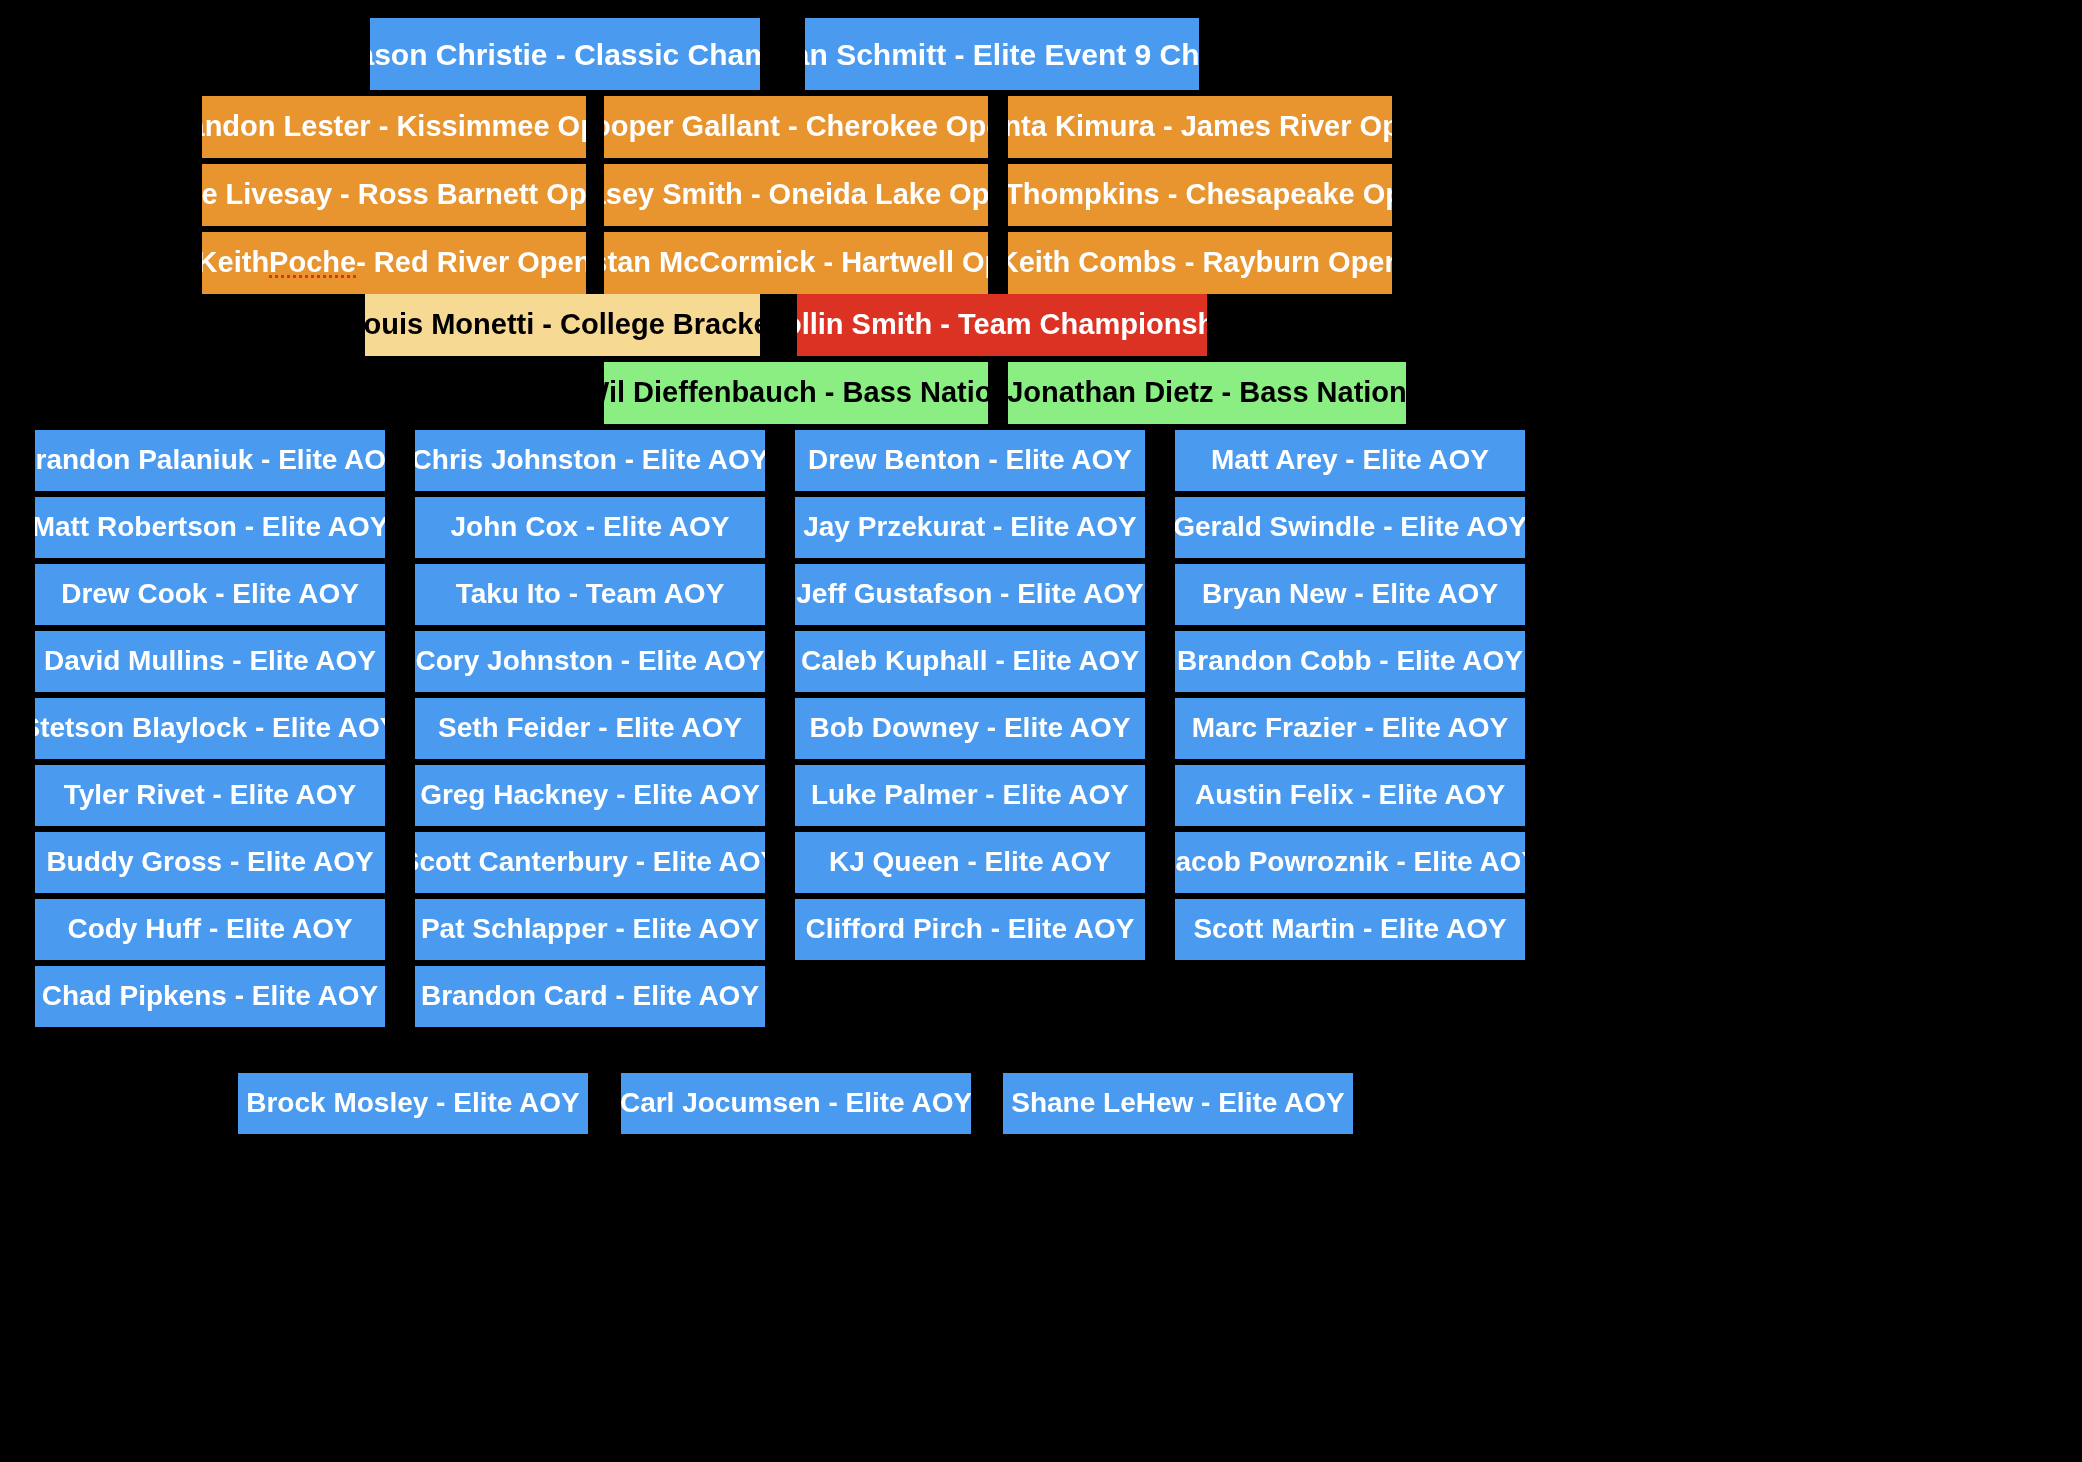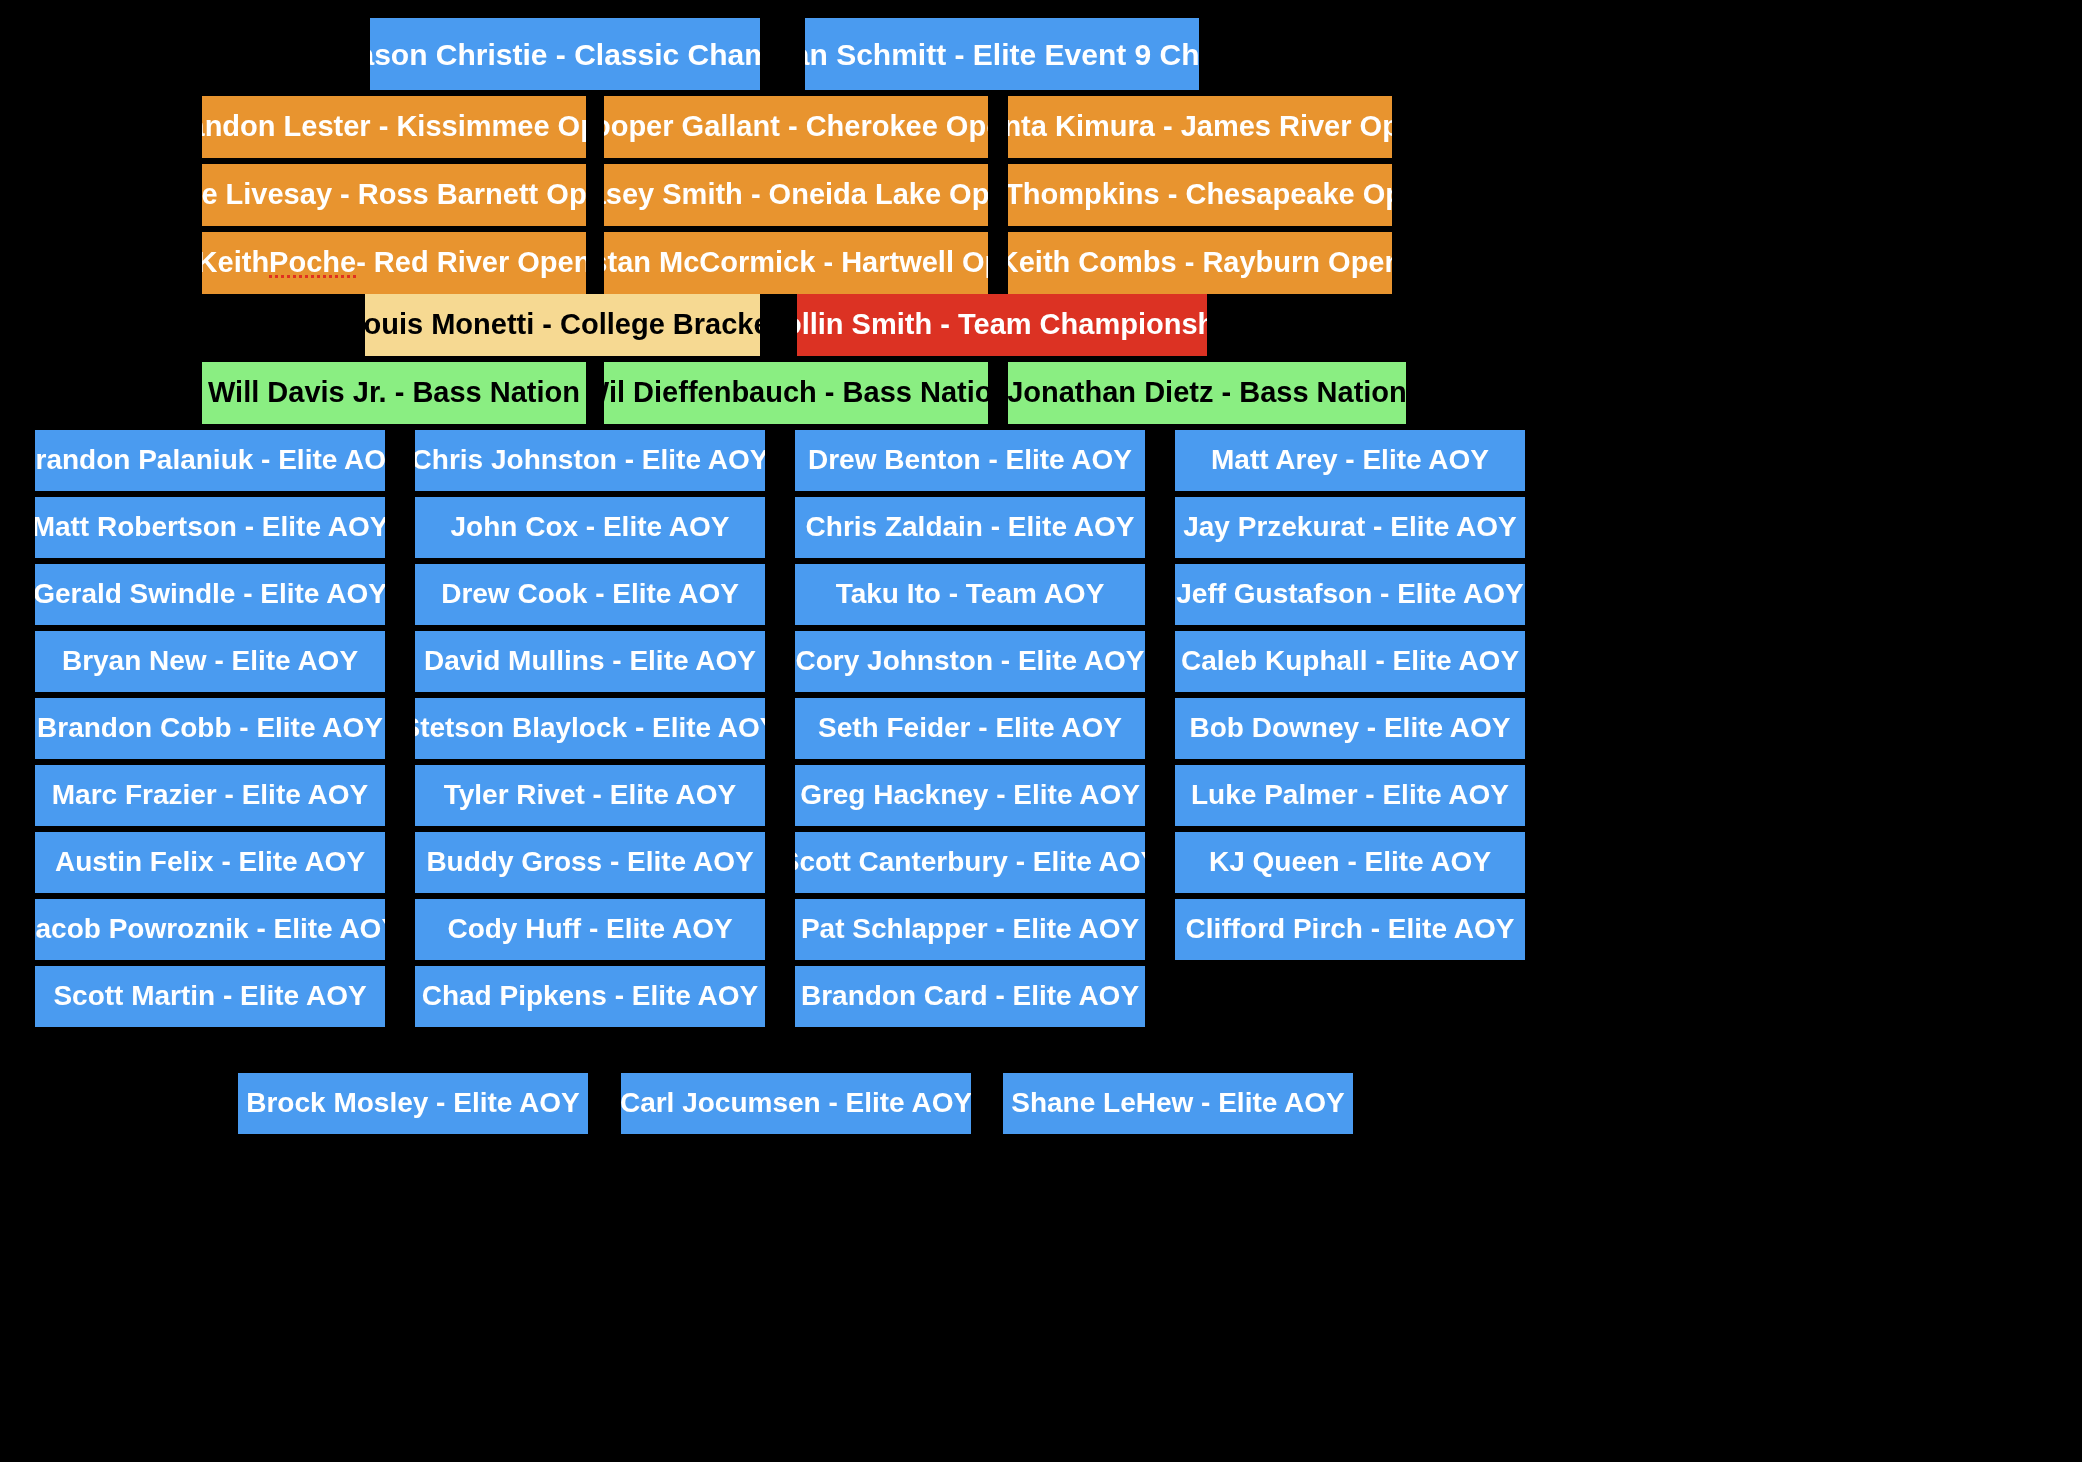--- a/index.html
+++ b/index.html
@@ -202,33 +202,31 @@
     </div>
 
   </div>
 
   <div class="special-row">
     <div class="cell college">Louis Monetti - College Bracket</div>
     <div class="cell team">Collin Smith - Team Championship</div>
   </div>
 
   <div class="nation-row">
-    <div class="cell nc1">Will Davis Jr. - Bass Nation</div>
     <div class="cell nc2">Wil Dieffenbauch - Bass Nation</div>
     <div class="cell nc3">Jonathan Dietz - Bass Nation</div>
   </div>
 
   <div class="aoy-grid" id="aoy-grid">
       <div class="cell">Brandon Palaniuk - Elite AOY</div>
       <div class="cell">Chris Johnston - Elite AOY</div>
       <div class="cell">Drew Benton - Elite AOY</div>
       <div class="cell">Matt Arey - Elite AOY</div>
       <div class="cell">Matt Robertson - Elite AOY</div>
       <div class="cell">John Cox - Elite AOY</div>
-      <div class="cell">Chris Zaldain - Elite AOY</div>
       <div class="cell">Jay Przekurat - Elite AOY</div>
       <div class="cell">Gerald Swindle - Elite AOY</div>
       <div class="cell">Drew Cook - Elite AOY</div>
       <div class="cell">Taku Ito - Team AOY</div>
       <div class="cell">Jeff Gustafson - Elite AOY</div>
       <div class="cell">Bryan New - Elite AOY</div>
       <div class="cell">David Mullins - Elite AOY</div>
       <div class="cell">Cory Johnston - Elite AOY</div>
       <div class="cell">Caleb Kuphall - Elite AOY</div>
       <div class="cell">Brandon Cobb - Elite AOY</div>

